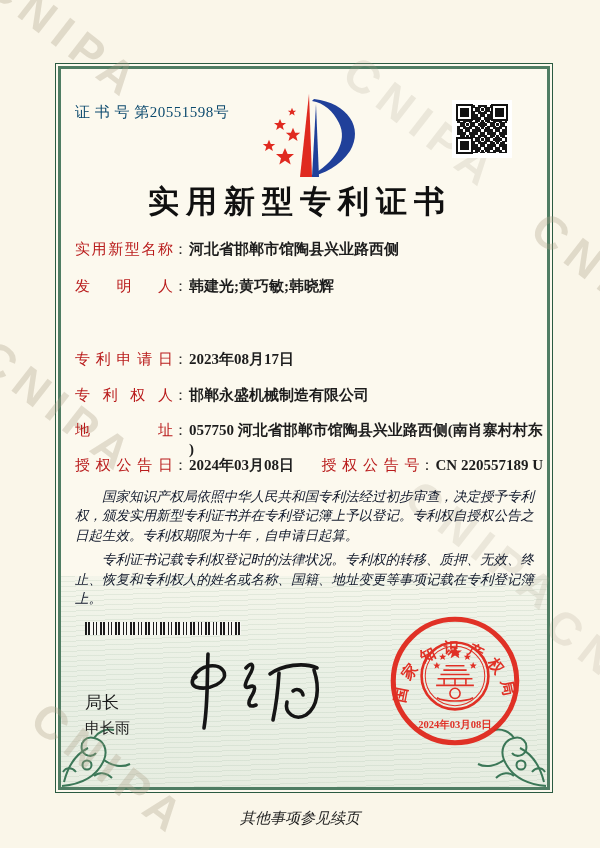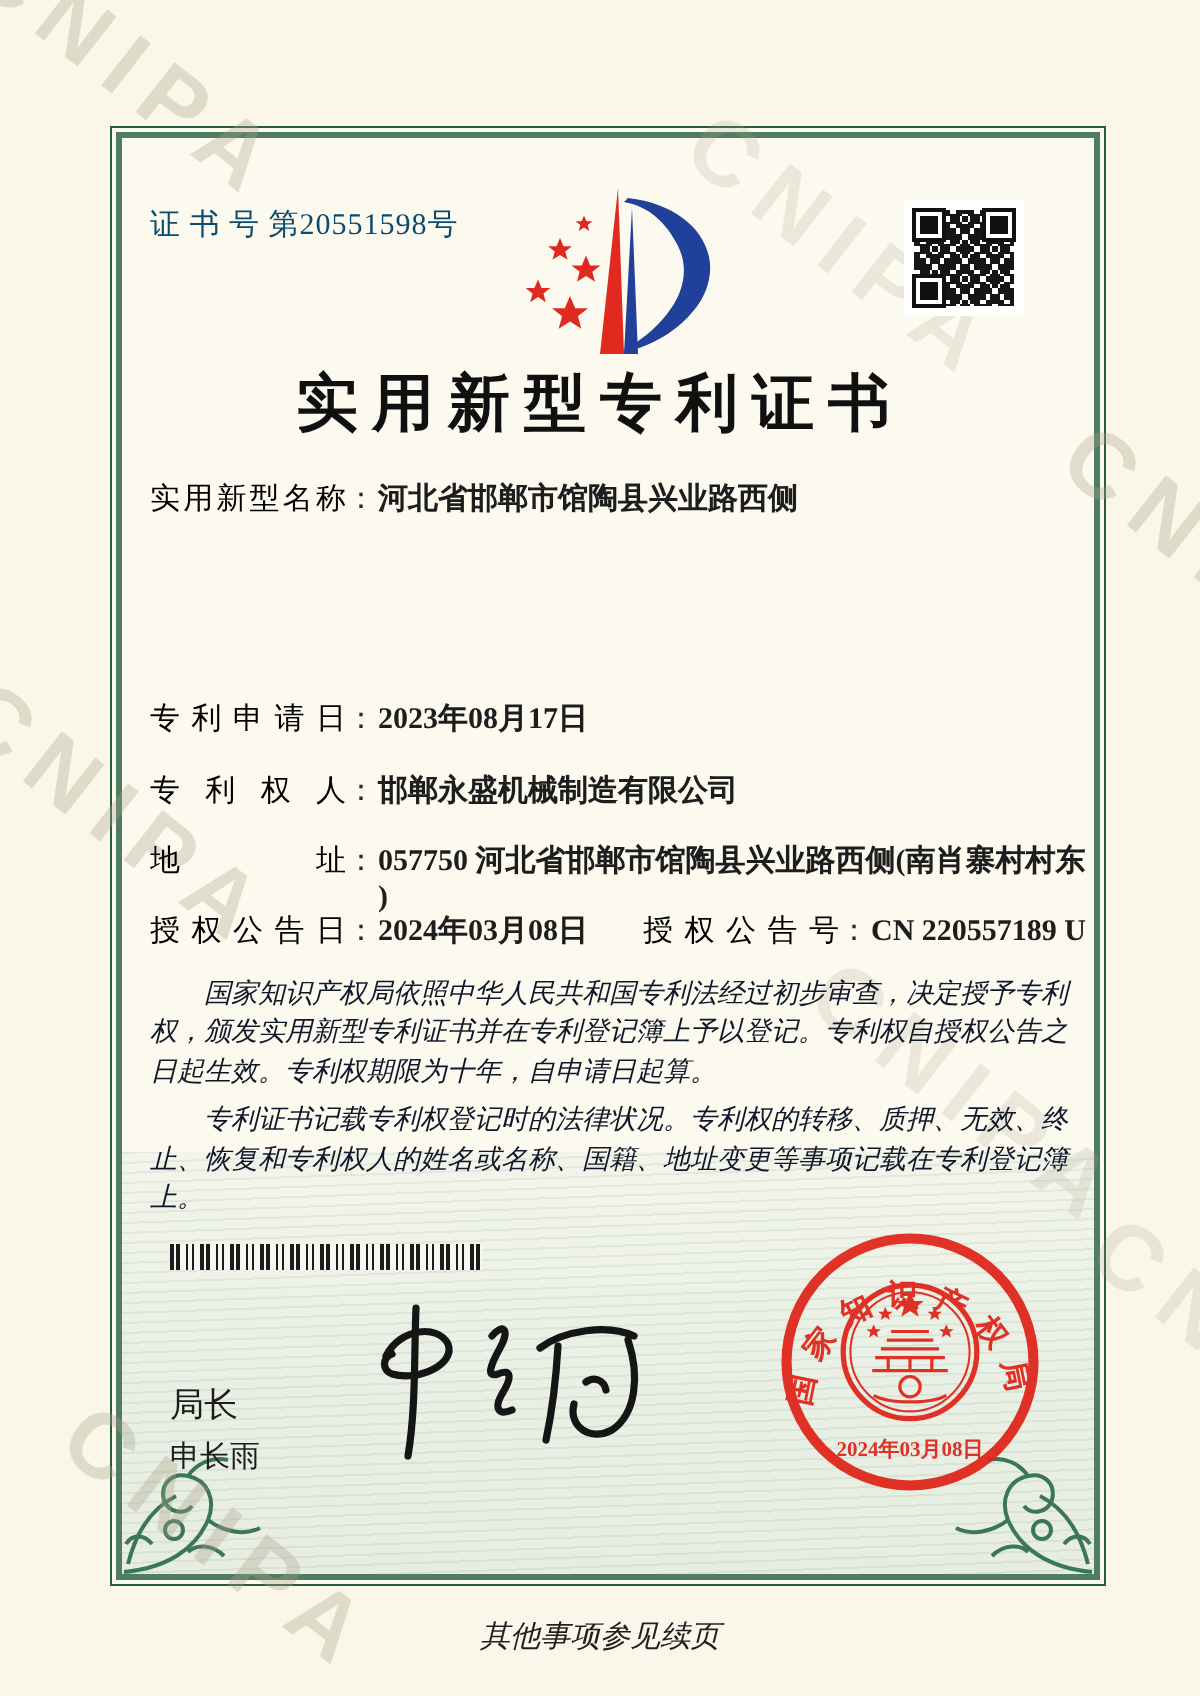--- a/index.html
+++ b/index.html
@@ -46,21 +46,21 @@
   }
   .qr .f{position:absolute;width:13px;height:13px;border:2px solid #111;background:#fff;}
   .qr .f::after{content:"";position:absolute;inset:2px;background:#111;}
   .qr .f.tl{left:4px;top:4px;} .qr .f.tr{right:4px;top:4px;} .qr .f.bl{left:4px;bottom:4px;}
   .title{
     position:absolute;left:0;right:0;top:181px;text-align:center;
     font-size:31px;font-weight:700;letter-spacing:7px;color:#101010;
   }
   
   .row{position:absolute;left:75px;width:468px;font-size:15px;white-space:nowrap;}
-  .flabel{display:inline-block;width:98px;text-align:justify;text-align-last:justify;color:#000000;vertical-align:top;}
+  .flabel{display:inline-block;width:98px;text-align:justify;text-align-last:justify;color:#b91c1c;vertical-align:top;}
   .colon{display:inline-block;width:16px;color:#2b2b2b;}
   .fvalue{font-weight:700;color:#1d1d1d;}
   .addr2{position:absolute;left:189px;top:441px;font-size:15px;font-weight:700;color:#1d1d1d;}
   .row.grant{display:flex;}
   .grant-g1{width:252px;}
   
   .paras{position:absolute;left:75px;top:487px;width:463px;font-size:13.5px;line-height:1.44;
     font-style:italic;color:#0f172a;}
   .paras p{margin:0 0 5px 0;text-indent:2em;}
   
@@ -146,20 +146,23 @@
       <div class="f tl"></div>
       <div class="f tr"></div>
       <div class="f bl"></div>
     </div>
 
     <div class="title">实用新型专利证书</div>
 
     <div class="row" style="top:240px;">
       <span class="flabel">实用新型名称</span><span class="colon">：</span><span class="fvalue">河北省邯郸市馆陶县兴业路西侧</span>
     </div>
+    <div class="row" style="top:277px;">
+      <span class="flabel">发明人</span><span class="colon">：</span><span class="fvalue">韩建光;黄巧敏;韩晓辉</span>
+    </div>
     <div class="row" style="top:350px;">
       <span class="flabel">专利申请日</span><span class="colon">：</span><span class="fvalue">2023年08月17日</span>
     </div>
     <div class="row" style="top:386px;">
       <span class="flabel">专利权人</span><span class="colon">：</span><span class="fvalue">邯郸永盛机械制造有限公司</span>
     </div>
     <div class="row" style="top:421px;">
       <span class="flabel">地址</span><span class="colon">：</span><span class="fvalue">057750 河北省邯郸市馆陶县兴业路西侧(南肖寨村村东</span>
     </div>
     <div class="addr2">)</div>

